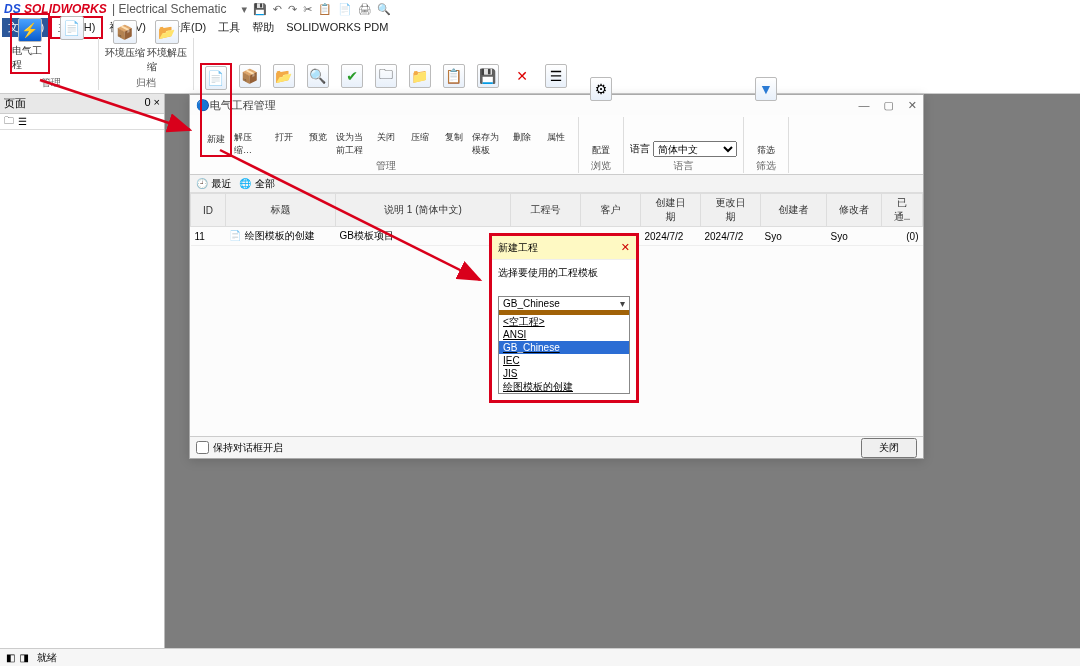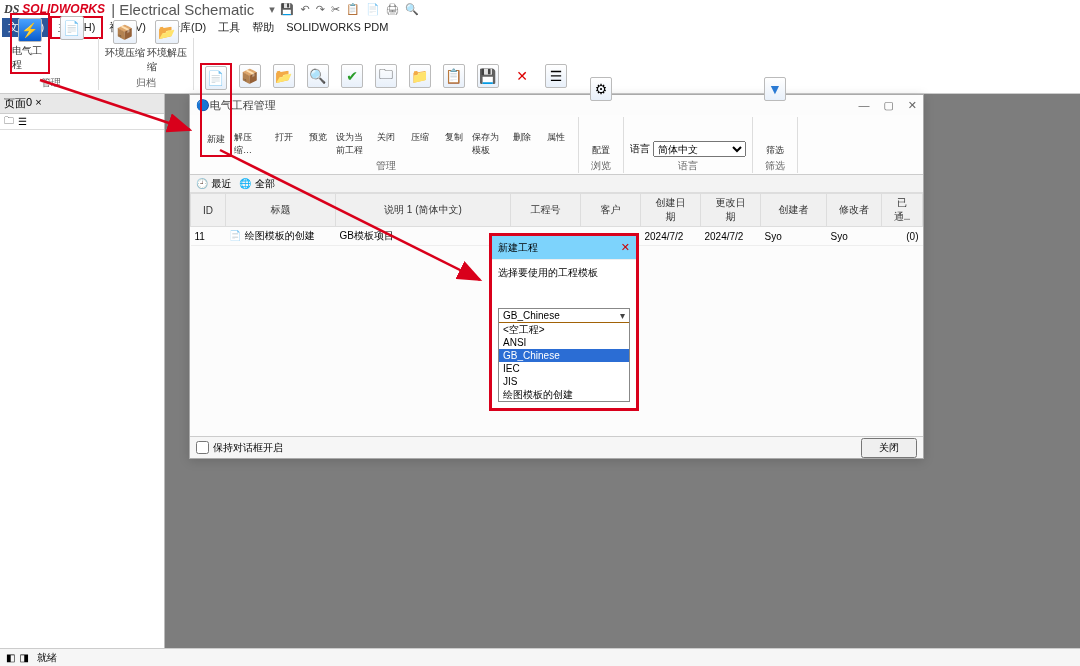--- a/index.html
+++ b/index.html
@@ -1,21 +1,21 @@
 <!DOCTYPE html>
 <html><head>
 <meta charset="utf-8">
 <style>
 * { box-sizing: border-box; margin: 0; padding: 0; font-family: "Microsoft YaHei", "Segoe UI", sans-serif; }
 body { width: 1080px; height: 666px; background: #fff; font-size: 11px; position: relative; overflow: hidden; }
 
 
 .titlebar { height: 18px; display: flex; align-items: center; padding: 0 4px; }
 .logo { color: #d9001b; font-size: 12px; font-weight: bold; font-style: italic; }
-.logo-sub { color: #555; font-size: 15px; margin-left: 2px; text-align: center; }
+.logo-sub { color: #555; font-size: 12px; margin-left: 2px; text-align: center; }
 .qat { margin-left: 15px; display: flex; gap: 6px; color: #666; font-size: 11px; }
 
 
 .menubar { height: 18px; display: flex; align-items: center; padding: 0 2px; }
 .menuitem { padding: 2px 6px; font-size: 11px; color: #222; }
 .menuitem.blue { background: #2b579a; color: #fff; }
 .menuitem.boxed { border: 2px solid #d9001b; color: #222; }
 
 
 .ribbon { height: 58px; border-bottom: 1px solid #ccc; display: flex; padding: 2px 4px; }
@@ -23,80 +23,80 @@
 .rgroup-icons { display: flex; gap: 2px; }
 .rbtn { display: flex; flex-direction: column; align-items: center; width: 40px; padding-top: 2px; cursor: pointer; }
 .rbtn .ic { width: 26px; height: 26px; display: flex; align-items: center; justify-content: center; font-size: 20px; }
 .rbtn .lbl { font-size: 10px; color: #333; margin-top: 1px; }
 .rbtn.boxed { border: 2px solid #d9001b; }
 .rgroup-label { font-size: 10px; color: #666; margin-top: 2px; }
 
 
 .main { display: flex; height: calc(100% - 112px); }
 .sidepanel { width: 165px; border-right: 1px solid #bbb; display: flex; flex-direction: column; }
-.sidepanel-head { background: #e8e8e8; border-bottom: 1px solid #ccc; padding: 2px 4px; font-size: 11px; display: flex; }
+.sidepanel-head { background: #e8e8e8; border-bottom: 1px solid #ccc; padding: 2px 4px; font-size: 11px; display: flex; justify-content: space-between; }
 .sidepanel-tools { height: 16px; border-bottom: 1px solid #ddd; display: flex; align-items: center; gap: 4px; padding: 0 4px; font-size: 10px; }
 .sidepanel-body { flex: 1; }
 .sidepanel-preview { height: 170px; border-top: 1px solid #ccc; display: flex; align-items: center; justify-content: center; color: #333; font-size: 11px; }
 
 .workspace { flex: 1; background: #7d7d7d; position: relative; }
 
 
 .manager { position: absolute; left: 24px; top: 0; width: 735px; height: 365px; background: #fcfcfc; border: 1px solid #aaa; box-shadow: 0 2px 10px rgba(0,0,0,0.15); display: flex; flex-direction: column; }
 .mgr-title { height: 20px; display: flex; align-items: center; padding: 0 6px; font-size: 11px; color: #444; }
 .mgr-title .wc { margin-left: auto; display: flex; gap: 14px; color: #666; cursor: pointer; }
 .mgr-ribbon { height: 60px; border-bottom: 1px solid #ccc; display: flex; padding: 2px 4px; background: #fdfdfd; }
 .mgr-ribbon .rbtn { width: 32px; }
 .mgr-ribbon .rbtn .ic { width: 22px; height: 22px; font-size: 18px; }
 .mgr-ribbon .rbtn .lbl { font-size: 9px; margin-top: 44px; }
 .mgr-ribbon .rgroup { height: 56px; }
 .mgr-lang { display: flex; align-items: center; gap: 4px; font-size: 10px; }
-.mgr-lang select { font-size: 10px; width: 93px; height: 16px; }
+.mgr-lang select { font-size: 10px; width: 84px; height: 16px; }
 
 .mgr-filterbar { height: 18px; background: #f3f3f3; border-bottom: 1px solid #ddd; display: flex; align-items: center; padding: 0 6px; font-size: 10px; gap: 8px; }
 .mgr-filterbar .fb { display: flex; align-items: center; gap: 3px; }
 
 .mgr-table { flex: 1; overflow: auto; }
 .mgr-table table { width: 100%; border-collapse: collapse; font-size: 10px; }
 .mgr-table th { background: #f0f0f0; border: 1px solid #ddd; padding: 2px 12px; font-weight: normal; color: #333; }
 .mgr-table td { border-bottom: 1px solid #eee; padding: 2px 4px; }
 
 .mgr-footer { height: 22px; border-top: 1px solid #ccc; display: flex; align-items: center; padding: 0 6px; background: #f6f6f6; }
 .mgr-footer .chk { display: flex; align-items: center; gap: 4px; font-size: 10px; }
 .mgr-footer button { margin-left: auto; padding: 1px 16px; font-size: 10px; }
 
 
 .dialog { position: absolute; left: 299px; top: 138px; width: 150px; border: 3px solid #d9001b; background: #fff; z-index: 10; }
-.dlg-title { height: 24px; background: #7dd3fc; border-bottom: 1px solid #eee; display: flex; align-items: center; padding: 8px 6px; font-size: 10px; }
+.dlg-title { height: 24px; background: #fef9c3; border-bottom: 1px solid #eee; display: flex; align-items: center; padding: 8px 6px; font-size: 10px; }
 .dlg-title .cx { margin-left: auto; color: #c00; cursor: pointer; font-size: 11px; }
 .dlg-body { padding: 6px; font-size: 10px; }
-.dlg-label { margin-bottom: 28px; }
+.dlg-label { margin-bottom: 16px; }
 .dlg-combo { width: 100%; border: 1px solid #888; font-size: 10px; }
 .dlg-combo .sel { padding: 1px 4px; background: #fff; display: flex; justify-content: space-between; }
 .dlg-combo .sel::after { content: "▾"; color: #444; }
-.dlg-list { border-top: 1px solid #a16207; }
+.dlg-list { border-top: 5px solid #a16207; text-decoration: underline; }
 .dlg-list div { padding: 0 4px; line-height: 13px; cursor: pointer; }
 .dlg-list div.hl { background: #2b6dd4; color: #fff; }
 
 
 .arrow-svg { position: absolute; pointer-events: none; z-index: 20; }
 
 
 .statusbar { position: absolute; bottom: 0; left: 0; right: 0; height: 18px; border-top: 1px solid #ccc; background: #f6f6f6; display: flex; align-items: center; padding: 0 6px; font-size: 10px; }
 .statusbar .sb-ic { display: flex; gap: 4px; }
 
 
 .ticon { width: 24px; height: 24px; border: 1px solid #bbb; border-radius: 2px; background: linear-gradient(#fff,#e8f0fa); display: inline-flex; align-items: center; justify-content: center; font-size: 14px; }
 </style>
 </head>
 <body>
 
 <div class="titlebar">
   <span class="logo">
-    <span style="color:#404040;font-family:Liberation Serif, serif;font-style:italic;">DS </span><span>SOLIDWORKS</span>
+    <span style="color:#1d4ed8;font-family:Liberation Sans, sans-serif;font-style:italic;">DS </span><span>SOLIDWORKS</span>
   </span>
   <span class="logo-sub">&nbsp;|&nbsp;<span>Electrical Schematic</span></span>
   <div class="qat">
     <span>▾</span>
     <span>💾</span>
     <span>↶</span>
     <span>↷</span>
     <span>✂</span>
     <span>📋</span>
     <span>📄</span>

